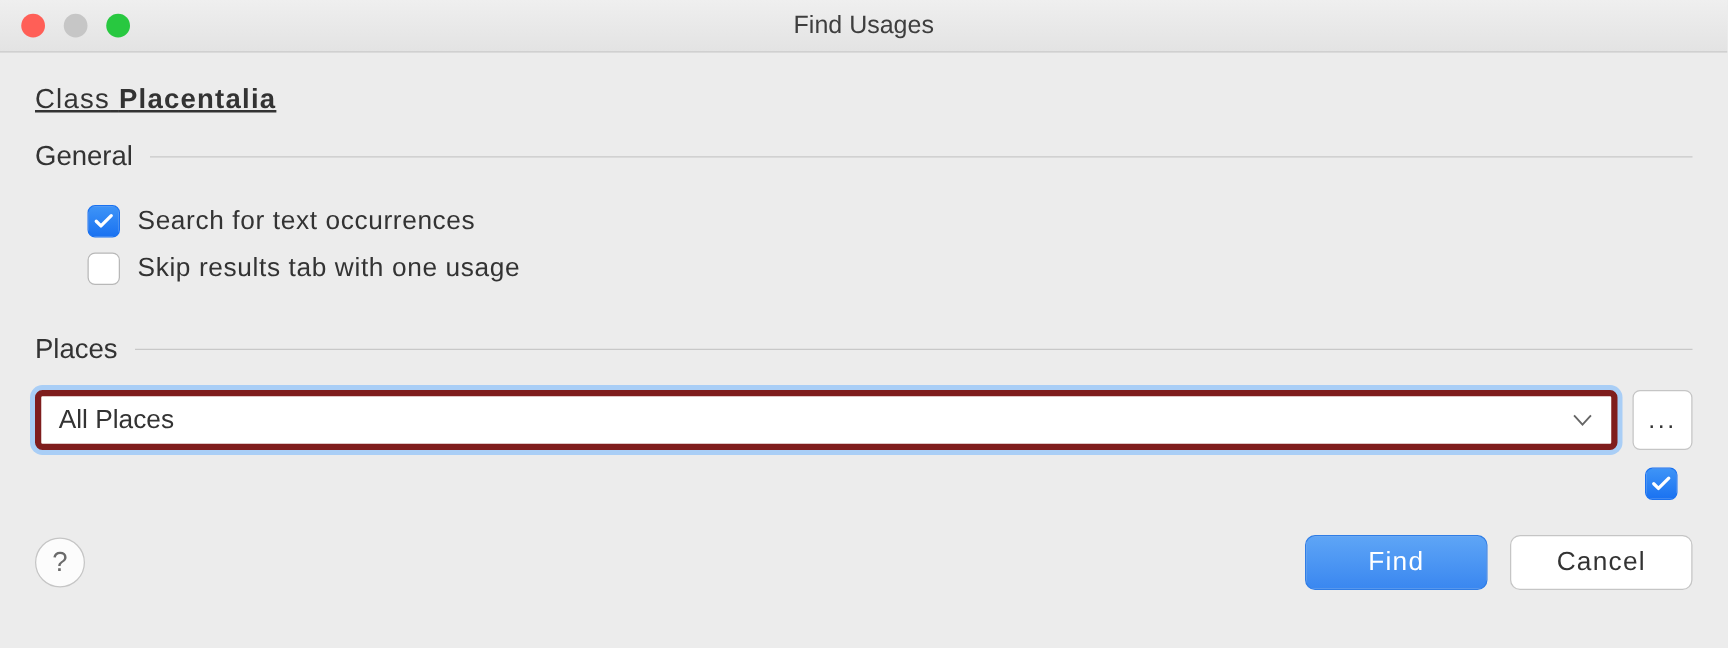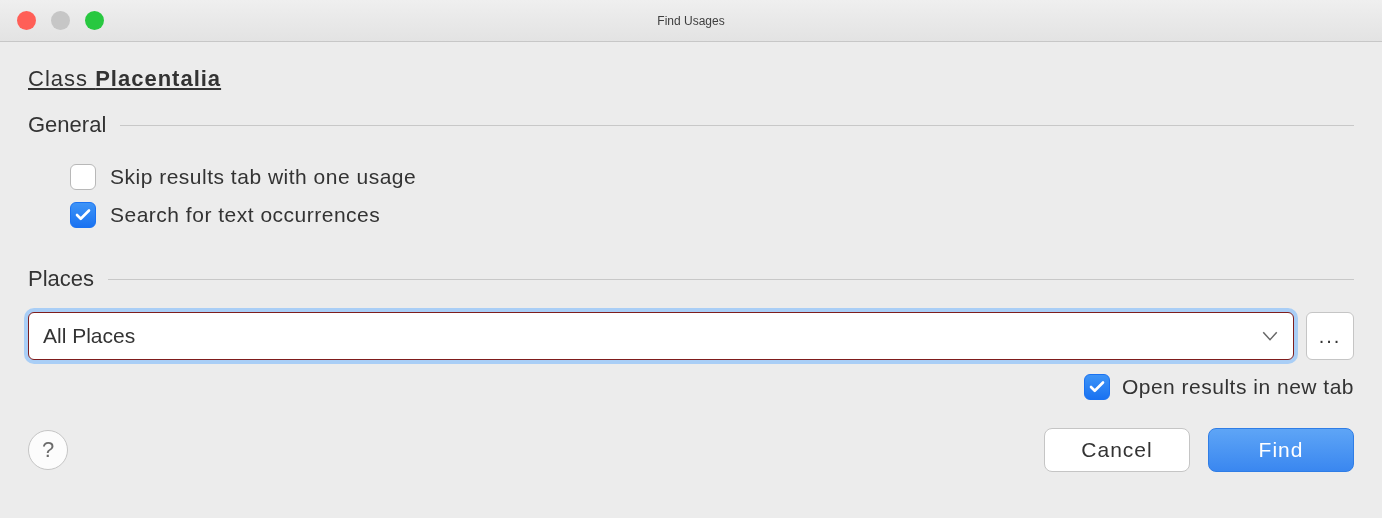--- a/index.html
+++ b/index.html
@@ -28,21 +28,21 @@
       align-items: center;
     }
     .tl { width: 19px; height: 19px; border-radius: 50%; }
     .tl-close { background: #ff5f57; }
     .tl-min { background: #c6c6c6; }
     .tl-max { background: #28c840; }
     .titlebar-title {
       position: absolute;
       left: 0; right: 0;
       text-align: center;
-      font-size: 12px;
+      font-size: 20px;
       color: #3e3e3e;
       pointer-events: none;
     }
     .content {
       padding: 16px 28px 18px 28px;
     }
     .subject-line {
       font-size: 22px;
       letter-spacing: 1px;
       padding-top: 8px;
@@ -93,21 +93,21 @@
     .option-label { font-size: 21px; letter-spacing: .5px; }
     .scope-group { margin-top: 32px; }
     .scope-row {
       display: flex;
       gap: 12px;
       align-items: stretch;
     }
     .scope-select {
       flex: 1;
       background: #fff;
-      border: 1px solid #7f1d1d;
+      border: 5px solid #7f1d1d;
       border-radius: 6px;
       box-shadow: 0 0 0 4px #a9cef6;
       height: 48px;
       display: flex;
       align-items: center;
       padding: 0 14px;
       justify-content: space-between;
     }
     .scope-value { font-size: 21px; }
     .more-button {
@@ -183,31 +183,31 @@
     <span class="prefix">Class</span>
     <span class="name">Placentalia</span>
   </div>
 
   <div class="group-header">
     <span class="label">General</span>
     <span class="rule"></span>
   </div>
 
   <div class="option-row">
-    <div class="checkbox unchecked"></div>
-    <span class="option-label">Skip results tab with one usage</span>
-  </div>
-
-  <div class="option-row">
     <div class="checkbox checked">
       <svg viewBox="0 0 24 24" fill="none">
           <path d="M4 12l5 5L20 6" stroke="#fff" stroke-width="3.5" stroke-linecap="round" stroke-linejoin="round"></path>
         </svg>
     </div>
     <span class="option-label">Search for text occurrences</span>
+  </div>
+
+  <div class="option-row">
+    <div class="checkbox unchecked"></div>
+    <span class="option-label">Skip results tab with one usage</span>
   </div>
 
   <div class="scope-group">
     <div class="group-header">
       <span class="label">Places</span>
       <span class="rule"></span>
     </div>
 
     <div class="scope-row">
       <div class="scope-select">
@@ -220,24 +220,23 @@
       </div>
       <div class="more-button">...</div>
     </div>
 
     <div class="results-row">
       <div class="checkbox checked">
         <svg viewBox="0 0 24 24" fill="none">
             <path d="M4 12l5 5L20 6" stroke="#fff" stroke-width="3.5" stroke-linecap="round" stroke-linejoin="round"></path>
           </svg>
       </div>
-      <span class="option-label">Open results in new tab</span>
     </div>
   </div>
 
   <div class="button-bar">
     <div class="help-button">?</div>
     <div class="spacer"></div>
+    <div class="btn btn-primary">Find</div>
     <div class="btn btn-default">Cancel</div>
-    <div class="btn btn-primary">Find</div>
   </div>
 
 </div>
 
 </body></html>

